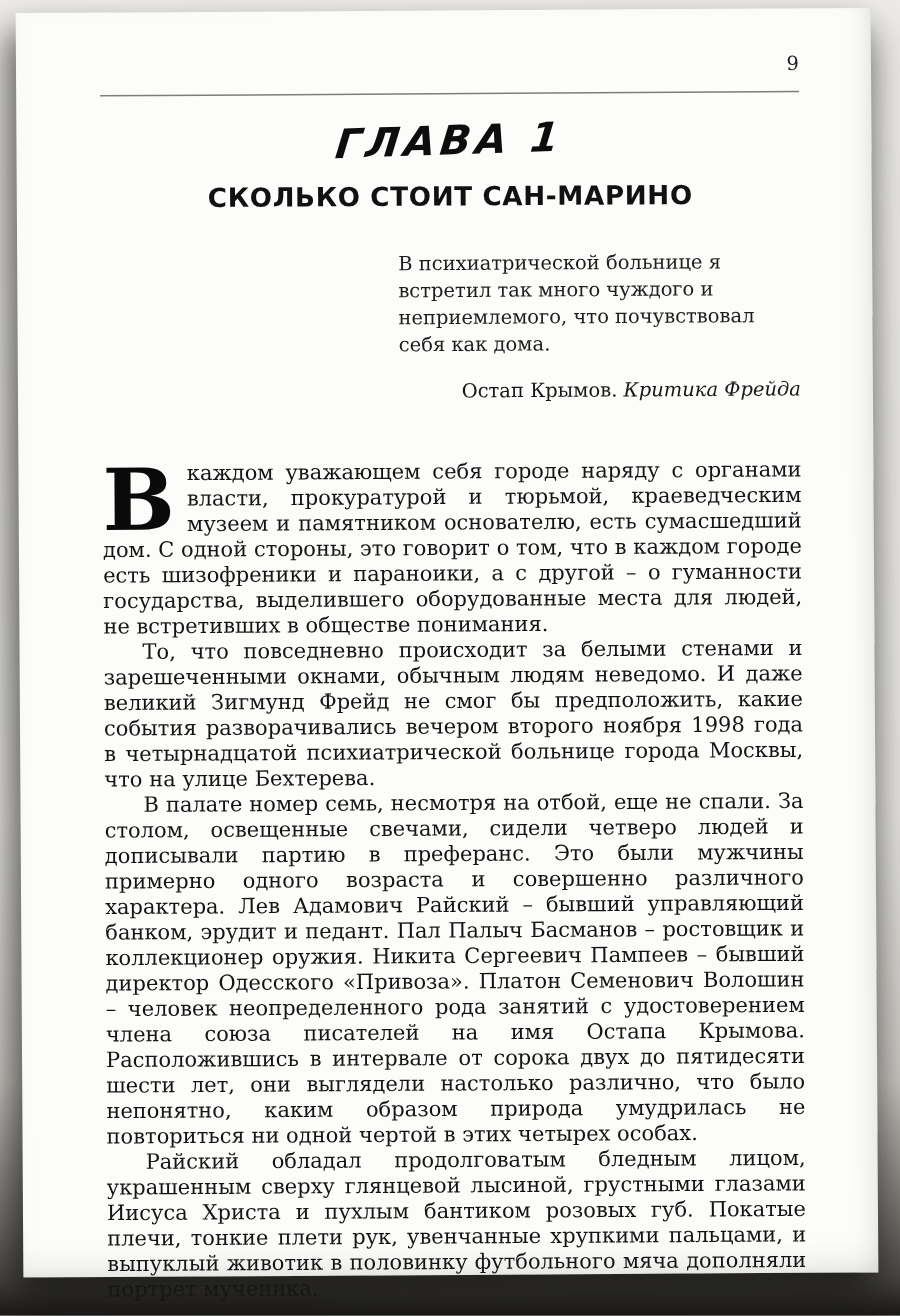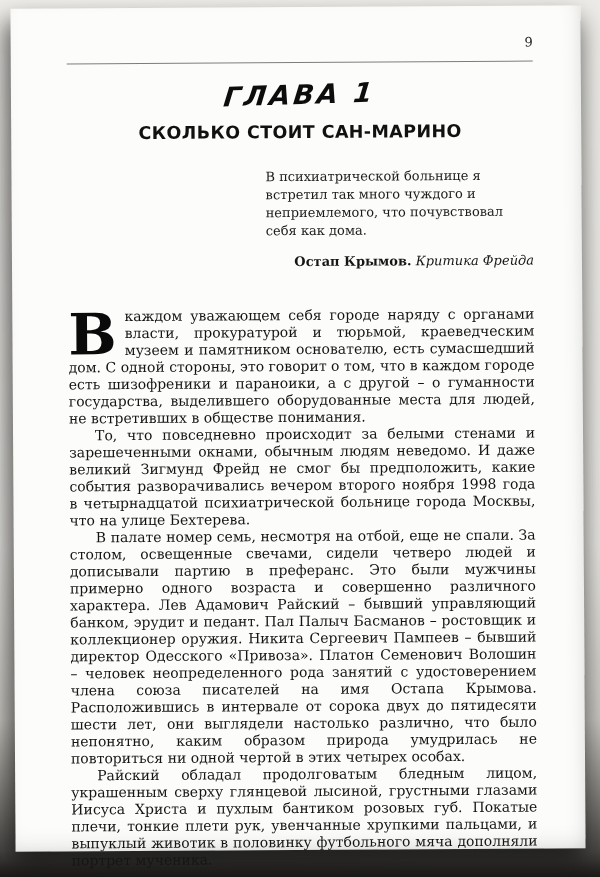--- a/index.html
+++ b/index.html
@@ -71,21 +71,21 @@
     line-height: 18px;
     text-align: left;
     color: #1c1c1c;
   }
   .attribution {
     margin-top: 14px;
     text-align: right;
     font-size: 13px;
     color: #161616;
   }
-  .attribution .author { font-weight: bold; margin-top: 40px; }
+  .attribution .author { font-weight: normal; margin-top: 40px; }
   .attribution .source { font-style: italic; margin-top: 15px; }
   .body-text {
     margin-top: 38px;
   }
   .body-text p {
     margin: 0;
     font-size: 14px;
     line-height: 17px;
     text-align: justify;
     color: #141414;

